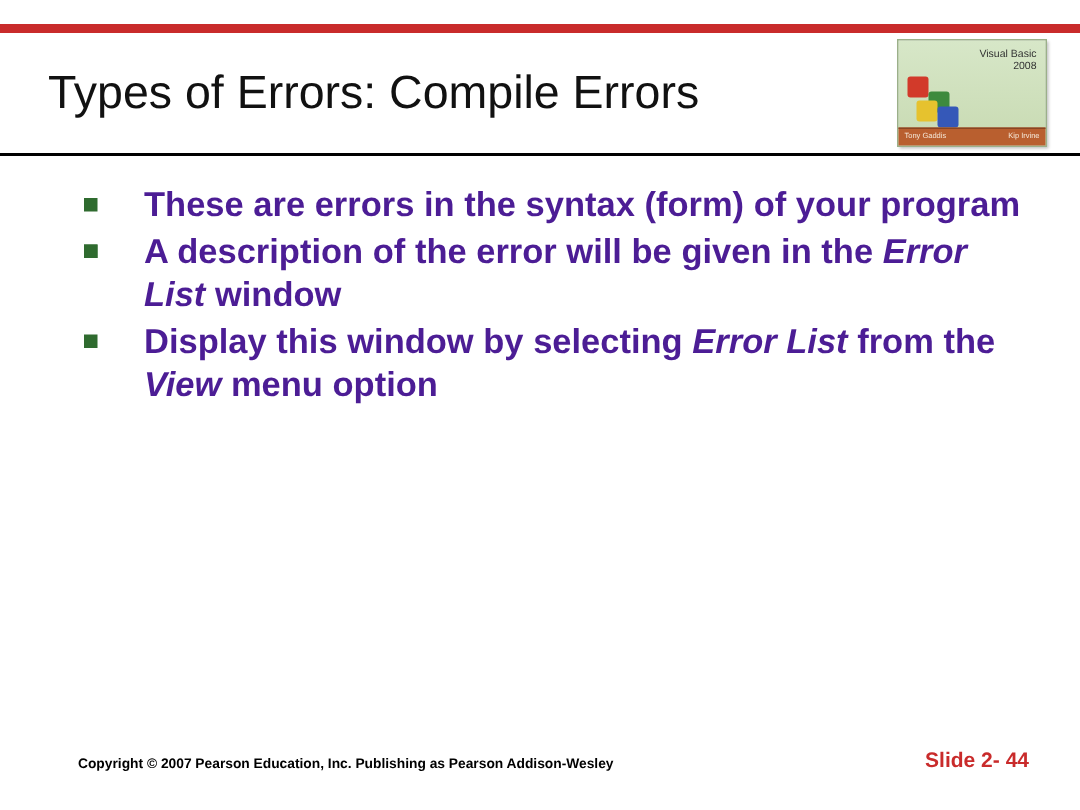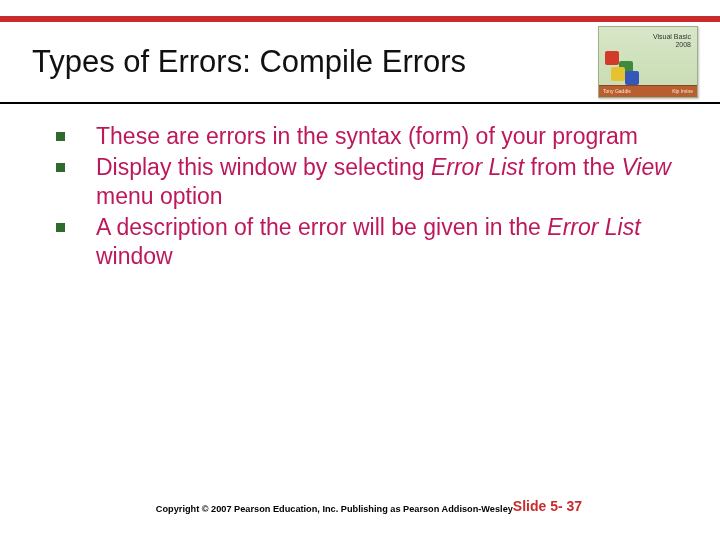--- a/index.html
+++ b/index.html
@@ -30,31 +30,31 @@
     background:#b95f2f; border-top:1px solid #8a4522;
     font-size:5px; color:#f5e8d8; padding:2px 4px; display:flex; justify-content:space-between;
   }
   .title {
     position: absolute; top: 44px; left: 32px;
     font-size: 31px; color: #111; font-weight: 400;
   }
   .rule { position: absolute; top: 102px; left: 0; width: 720px; height: 2px; background: #000; }
   .content {
     position: absolute; top: 122px; left: 52px; right: 34px;
-    font-size: 23px; line-height: 1.26; color: #be185d;
+    font-size: 23px; line-height: 1.26; color: #4c1d95; font-weight: bold;
   }
   .content ul { list-style: none; }
   .content li { position: relative; padding-left: 44px; margin-bottom: 2px; }
   .content li .bullet {
     position: absolute; left: 4px; top: 10px; width: 9px; height: 9px; background: #2f6b2f;
   }
   .italic { font-style: italic; }
   .footer {
     position: absolute; bottom: 26px; left: 52px; right: 34px;
-    display: flex; justify-content: center; align-items: flex-end;
+    display: flex; justify-content: space-between; align-items: flex-end;
   }
   .copyright { font-size: 9.2px; font-weight: bold; color: #000; }
   .slidenum { font-size: 14px; color: #c92b2b; font-weight: bold; }
 </style>
 </head>
 <body>
 
 <div class="slide">
   <div class="topbar"></div>
 
@@ -82,26 +82,26 @@
     <ul>
       <li>
         <span class="bullet"></span>
         <span>These are errors in the syntax (form) of your program</span>
       </li>
       <li>
         <span class="bullet"></span>
       </li>
       <li>
         <span class="bullet"></span>
-        <span>Display this window by selecting </span><span class="italic">Error List</span><span> from the </span><span class="italic">View</span><span> menu option</span>
+        <span>A description of the error will be given in the </span><span class="italic">Error List</span><span> window</span>
       </li>
       <li>
         <span class="bullet"></span>
-        <span>A description of the error will be given in the </span><span class="italic">Error List</span><span> window</span>
+        <span>Display this window by selecting </span><span class="italic">Error List</span><span> from the </span><span class="italic">View</span><span> menu option</span>
       </li>
     </ul>
   </div>
 
   <div class="footer">
     <div class="copyright">Copyright © 2007 Pearson Education, Inc. Publishing as Pearson Addison-Wesley</div>
-    <div class="slidenum">Slide 5- 37</div>
+    <div class="slidenum">Slide 2- 44</div>
   </div>
 </div>
 
 </body></html>

